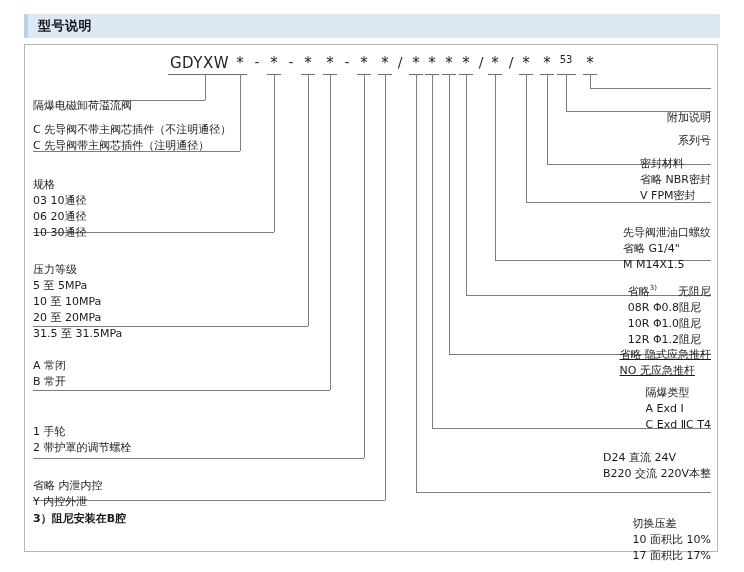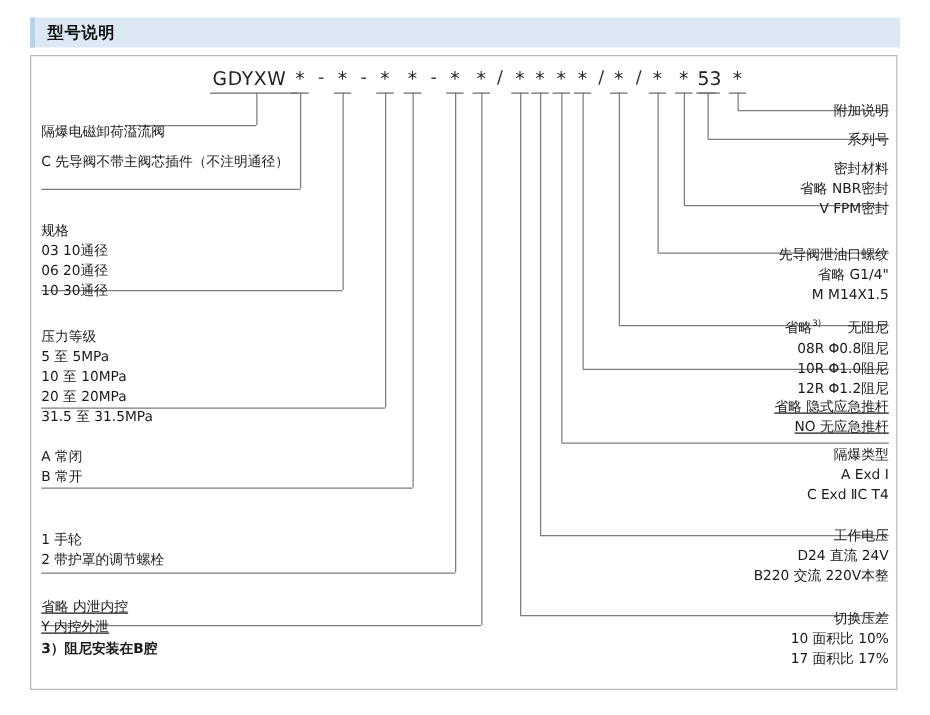--- a/index.html
+++ b/index.html
@@ -33,31 +33,31 @@
     font-size:15px;letter-spacing:.5px;color:#222;
   }
   .code-prefix-underline{
     position:absolute;left:168px;top:74px;width:70px;height:1px;background:#6d6d6d;
   }
   .tok{
     position:absolute;top:54px;font-size:15px;color:#222;text-align:center;
     width:16px;margin-left:-8px;
   }
   .tok.sep{font-size:14px;color:#333;}
-  .tok.num{font-size:15px;}
+  .tok.num{font-size:10px;}
   .tok-underline{position:absolute;top:74px;height:1px;background:#6d6d6d;}
 
   
   .vline{position:absolute;width:1px;background:#7d7d7d;}
   .hline{position:absolute;height:1px;background:#7d7d7d;}
 
   
   .blk{position:absolute;font-size:11px;line-height:16px;color:#1a1a1a;}
   .blk .ln{white-space:nowrap;}
-  .blk.right{text-align:right;}
+  .blk.right{margin-top:29px;}
   .sup{font-size:7px;vertical-align:super;}
 </style>
 </head>
 <body>
 
 <div id="page">
 
   <div class="hdr"></div>
   <div class="hdr-accent"></div>
   <div class="hdr-title">型号说明</div>
@@ -140,20 +140,21 @@
       <div class="vline" style="left: 416px; top: 74px; height: 418px;"></div>
       <div class="hline" style="left: 416px; top: 492px; width: 295px;"></div>
     </div>
 
   <div id="left-col">
       <div class="blk" style="left: 33px; top: 98px;">
         <div class="ln">隔爆电磁卸荷溢流阀</div>
       </div>
       <div class="blk" style="left: 33px; top: 122px;">
         <div class="ln">C  先导阀不带主阀芯插件（不注明通径）</div>
+        <div class="ln">C  先导阀带主阀芯插件（注明通径）</div>
       </div>
       <div class="blk" style="left: 33px; top: 177px;">
         <div class="ln">规格</div>
         <div class="ln">03   10通径</div>
         <div class="ln">06   20通径</div>
         <div class="ln">10   30通径</div>
       </div>
       <div class="blk" style="left: 33px; top: 262px;">
         <div class="ln">压力等级</div>
         <div class="ln">5      至  5MPa</div>
@@ -162,21 +163,21 @@
         <div class="ln">31.5 至 31.5MPa</div>
       </div>
       <div class="blk" style="left: 33px; top: 358px;">
         <div class="ln">A    常闭</div>
         <div class="ln">B    常开</div>
       </div>
       <div class="blk" style="left: 33px; top: 424px;">
         <div class="ln">1   手轮</div>
         <div class="ln">2   带护罩的调节螺栓</div>
       </div>
-      <div class="blk" style="left: 33px; top: 478px; text-decoration: underline;">
+      <div class="blk" style="left: 33px; top: 478px;">
         <div class="ln">省略   内泄内控</div>
         <div class="ln">Y        内控外泄</div>
       </div>
     </div>
 
   <div id="right-col">
       <div class="blk right" style="right: 33px; top: 81px;">
         <div class="ln">附加说明</div>
       </div>
       <div class="blk right" style="right: 33px; top: 104px;">
@@ -201,21 +202,20 @@
       <div class="blk right" style="right: 33px; top: 318px; text-decoration: underline;">
         <div class="ln">省略     隐式应急推杆</div>
         <div class="ln">NO       无应急推杆</div>
       </div>
       <div class="blk right" style="right: 33px; top: 356px;">
         <div class="ln">隔爆类型</div>
         <div class="ln">A              Exd Ⅰ</div>
         <div class="ln">C    Exd ⅡC T4</div>
       </div>
       <div class="blk right" style="right: 33px; top: 421px;">
-        <div class="ln">工作电压</div>
         <div class="ln">D24            直流 24V</div>
         <div class="ln">B220    交流 220V本整</div>
       </div>
       <div class="blk right" style="right: 33px; top: 487px;">
         <div class="ln">切换压差</div>
         <div class="ln">10      面积比  10%</div>
         <div class="ln">17      面积比  17%</div>
       </div>
     </div>
 

